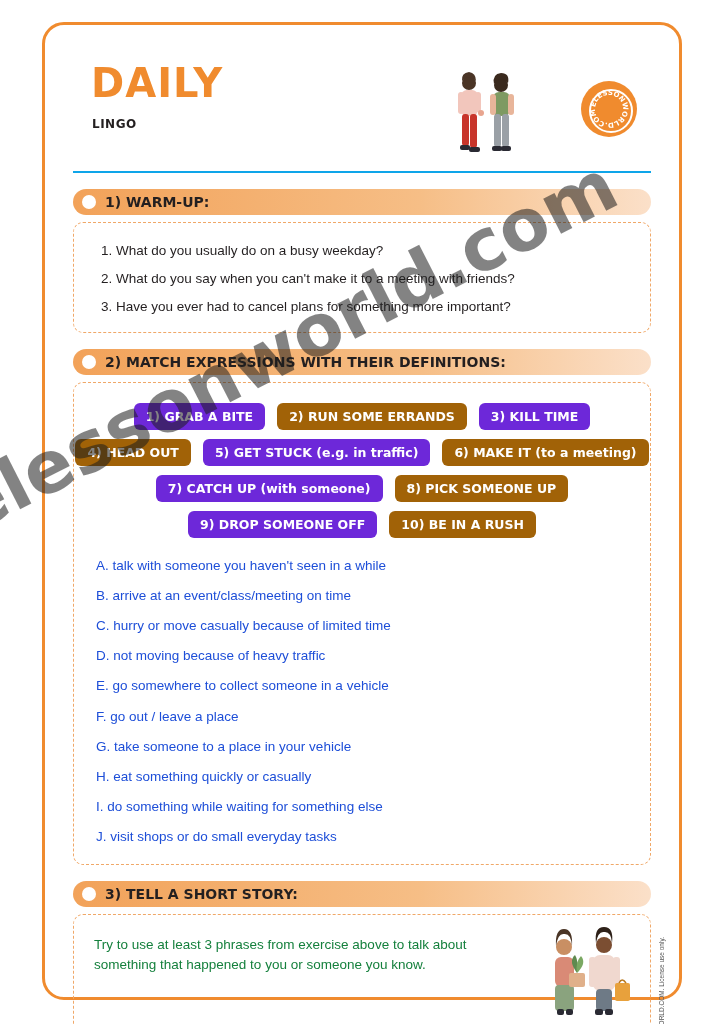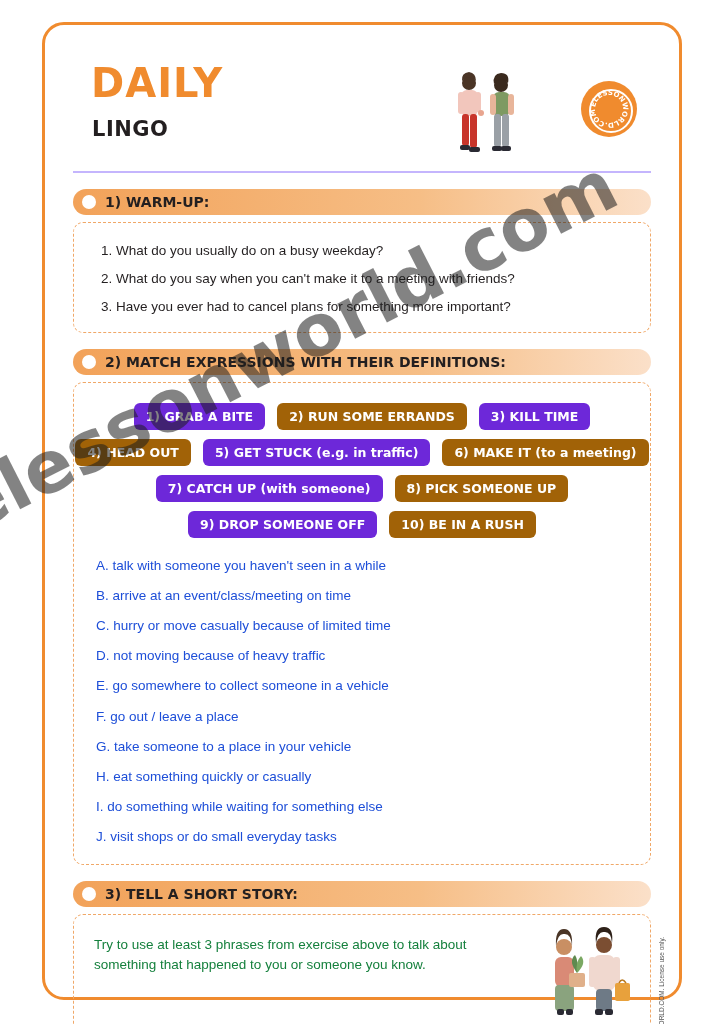--- a/index.html
+++ b/index.html
@@ -32,33 +32,33 @@
     left: 28px;
     top: 20px;
     right: 28px;
     bottom: 20px;
   }
 
   
   .header {
     position: relative;
     height: 108px;
-    border-bottom: 2px solid #c4b5fd;
+    border-bottom: 2px solid #0ea5e9;
   }
   .title-main {
     font-size: 40px;
     font-weight: bold;
     color: #f08b2e;
     letter-spacing: 1px;
     line-height: 1;
     margin: 18px 0 0 18px;
     font-family: "DejaVu Sans", sans-serif;
   }
   .title-sub {
-    font-size: 21px;
+    font-size: 12px;
     font-weight: bold;
     color: #231f20;
     letter-spacing: 0.5px;
     margin: 14px 0 0 19px;
     font-family: "DejaVu Sans", sans-serif;
   }
 
   
   .people-art {
     position: absolute;

